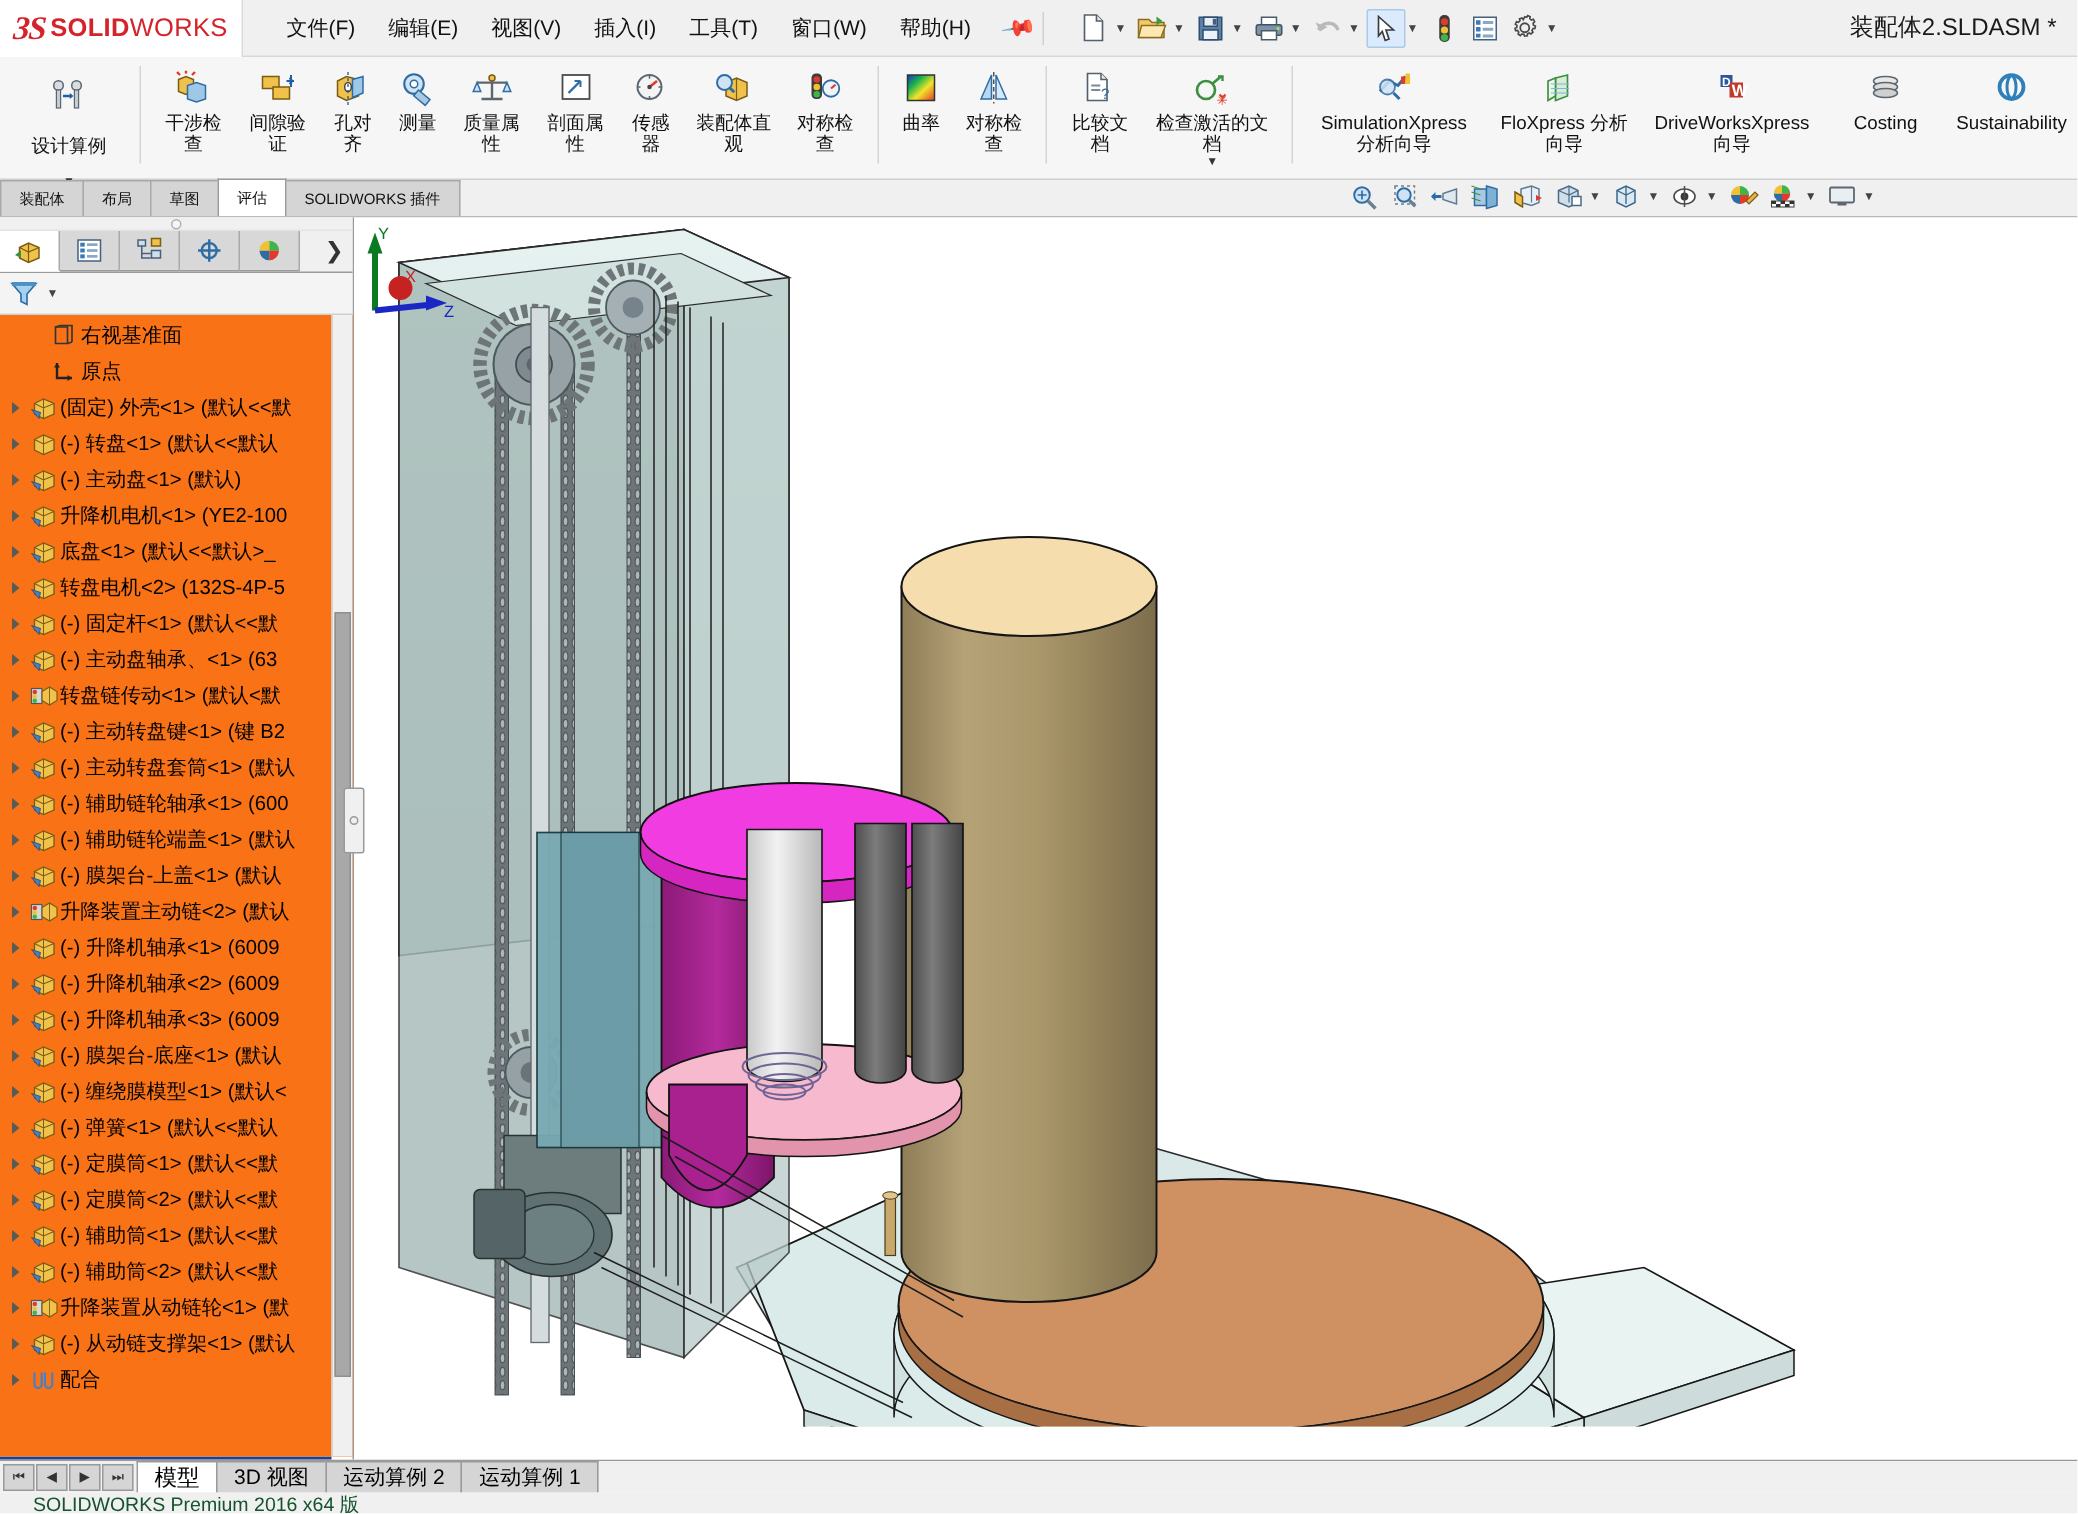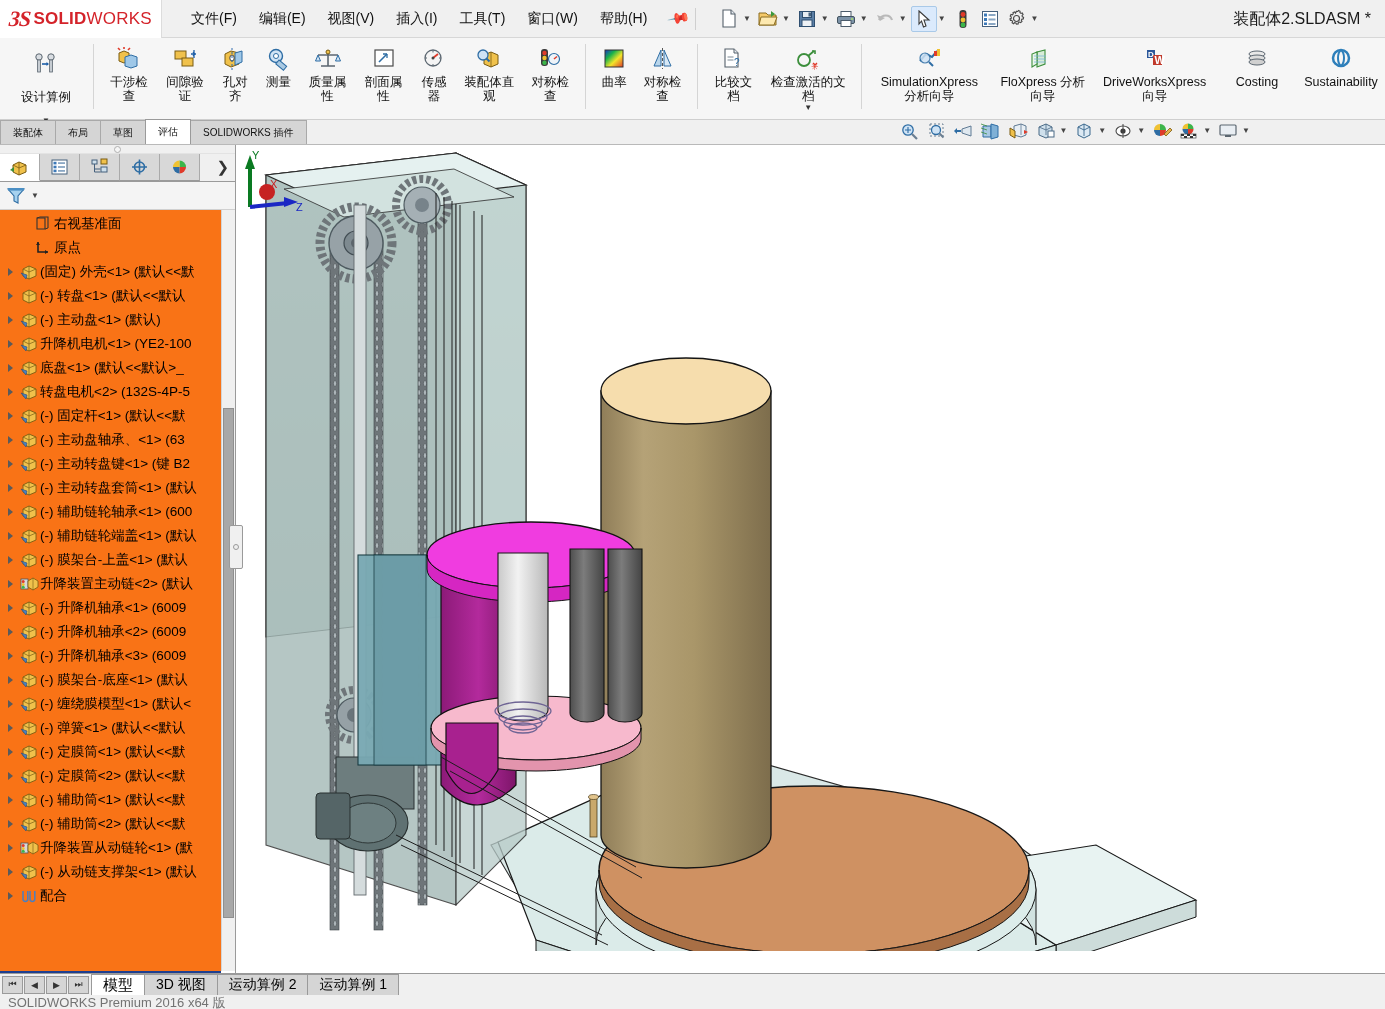--- a/index.html
+++ b/index.html
@@ -184,21 +184,21 @@
     display:flex; align-items:center; justify-content:center; font-size:9px; color:#333;
   }
   .btab {
     padding: 0 11px; display:flex; align-items:center;
     font-size: 14px; background:#d5d5d5; border:1px solid #9a9a9a; border-bottom:none;
     margin-right: -1px;
   }
   .btab.sel { background:#fff; font-size: 15px; }
   .statusbar {
     height: 14px; min-height: 14px; background:#f0f0f0;
-    font-size: 13px; color:#737373; padding-left: 8px; overflow:hidden;
+    font-size: 13px; color:#14532d; padding-left: 22px; overflow:hidden;
     line-height: 15px;
   }
 </style>
 </head>
 <body>
 
 <div id="app">
 
   <div class="menubar">
     <div class="logo-box">
@@ -825,20 +825,36 @@
                 <div class="tri"></div>
               </div>
               <div class="ticon">
                 <svg width="19" height="16" viewBox="0 0 19 16">
                   <path d="M3 5l6-3 7 3v7l-7 3-6-3z" fill="#f0c14b" stroke="#7a5c12" stroke-width=".9"></path>
                   <path d="M9 2v13M3 5l6 3 7-3" stroke="#7a5c12" stroke-width=".7" fill="none"></path>
                   <path d="M1 9l6 2-1 4z" fill="#4a7fc1" stroke="#2a4d78" stroke-width=".6"></path>
                 </svg>
               </div>
               <div class="tlabel">(-) 主动盘轴承、&lt;1&gt; (63</div>
+            </div>
+            <div class="tnode">
+              <div class="tw">
+                <div class="tri"></div>
+              </div>
+              <div class="ticon">
+                <svg width="19" height="16" viewBox="0 0 19 16">
+                  <rect x="1" y="3" width="7" height="10" fill="#d8d8d8" stroke="#555" stroke-width=".8"></rect>
+                  <circle cx="3.2" cy="5.4" r="1.5" fill="#e03b2a"></circle>
+                  <circle cx="3.2" cy="8.4" r="1.5" fill="#f0c232"></circle>
+                  <circle cx="3.2" cy="11.2" r="1.5" fill="#3cb54a"></circle>
+                  <path d="M8 5l5-3 5 3v6l-5 3-5-3z" fill="#f0c14b" stroke="#7a5c12" stroke-width=".8"></path>
+                  <path d="M13 2v12" stroke="#7a5c12" stroke-width=".6"></path>
+                </svg>
+              </div>
+              <div class="tlabel">转盘链传动&lt;1&gt; (默认&lt;默</div>
             </div>
             <div class="tnode">
               <div class="tw">
                 <div class="tri"></div>
               </div>
               <div class="ticon">
                 <svg width="19" height="16" viewBox="0 0 19 16">
                   <path d="M3 5l6-3 7 3v7l-7 3-6-3z" fill="#f0c14b" stroke="#7a5c12" stroke-width=".9"></path>
                   <path d="M9 2v13M3 5l6 3 7-3" stroke="#7a5c12" stroke-width=".7" fill="none"></path>
                   <path d="M1 9l6 2-1 4z" fill="#4a7fc1" stroke="#2a4d78" stroke-width=".6"></path>

